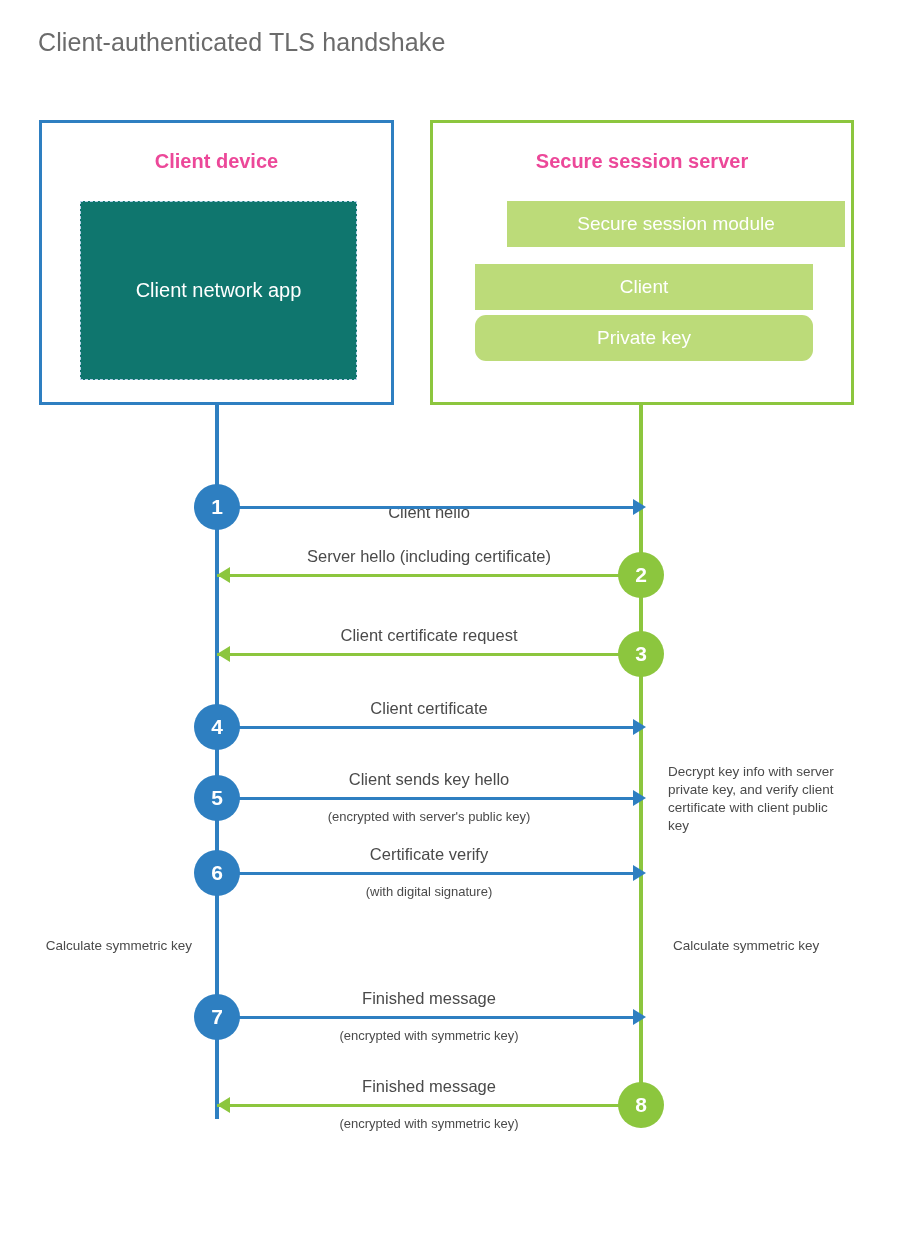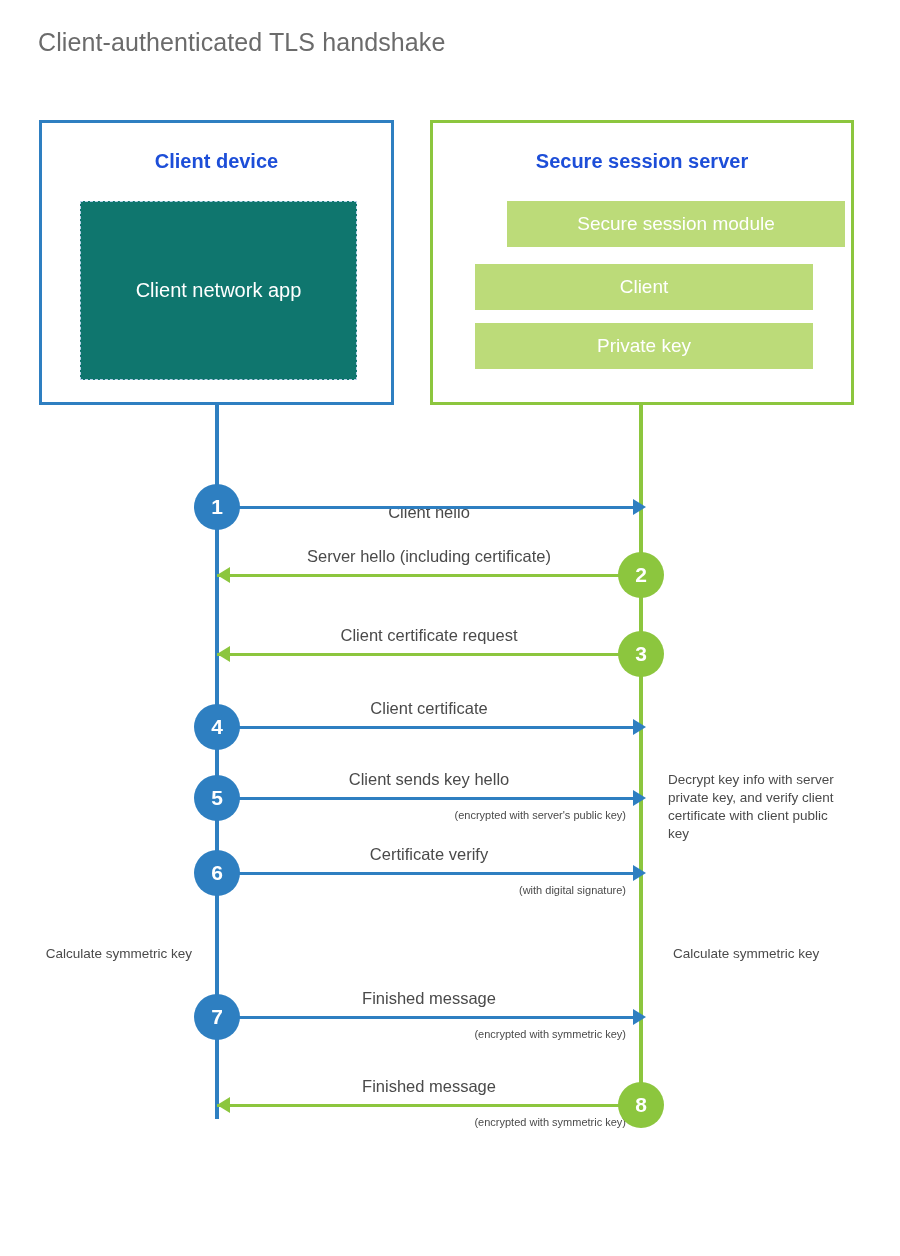--- a/index.html
+++ b/index.html
@@ -39,21 +39,21 @@
     left: 430px; top: 120px;
     width: 424px; height: 285px;
     border: 3px solid #8CC63E;
   }
   .entity-title {
     position: absolute;
     left: 0; right: 0; top: 27px;
     text-align: center;
     font-size: 20px;
     font-weight: bold;
-    color: #1d4ed8;
+    color: #ec4899;
   }
   #client-app {
     position: absolute;
     left: 38px; top: 78px;
     width: 277px; height: 179px;
     background: #0f766e;
     border: 1px dashed #b9d3ec;
     display: flex;
     align-items: center;
     justify-content: center;
@@ -71,21 +71,21 @@
     width: 338px; height: 46px;
     background: #BCDB79;
     display: flex;
     align-items: center;
     justify-content: center;
     color: #ffffff;
     font-size: 19px;
   }
   #server-module-0 { top: 78px; margin-left: 32px; }
   #server-module-1 { top: 141px; }
-  #server-module-2 { top: 200px; }
+  #server-module-2 { top: 192px; border-radius: 11px; }
 
   
   .lifeline {
     position: absolute;
     width: 4px;
     top: 405px;
   }
   #client-lifeline { left: 215px; height: 714px; background: #2E7FC1; }
   #server-lifeline { left: 639px; height: 700px; background: #8CC63E; }
   .msg-line {
@@ -108,23 +108,23 @@
   .msg-label {
     position: absolute;
     left: 217px; width: 424px;
     text-align: center;
     font-size: 16.5px;
     color: #4a4a4a;
     white-space: nowrap;
   }
   .msg-sublabel {
     position: absolute;
-    left: 202px; width: 424px;
-    text-align: right;
-    font-size: 11px;
+    left: 217px; width: 424px;
+    text-align: center;
+    font-size: 13px;
     color: #4a4a4a;
     white-space: nowrap;
   }
 
   
   .step-badge {
     position: absolute;
     width: 46px; height: 46px;
     border-radius: 50%;
     display: flex;
@@ -136,21 +136,20 @@
   }
   .step-badge.blue  { background: #2E7FC1; left: 194px; }
   .step-badge.green { background: #8CC63E; left: 618px; }
 
   
   .side-note {
     position: absolute;
     font-size: 13.5px;
     line-height: 18px;
     color: #4a4a4a;
-    margin-top: 8px;
   }
   #note-decrypt { left: 668px; top: 763px; width: 175px; text-align: left; }
   #note-calc-left { left: 40px; top: 937px; width: 152px; text-align: right; }
   #note-calc-right { left: 673px; top: 937px; width: 170px; text-align: left; }
 </style>
 </head>
 <body>
 
 <div id="diagram-title">Client-authenticated TLS handshake</div>
 

